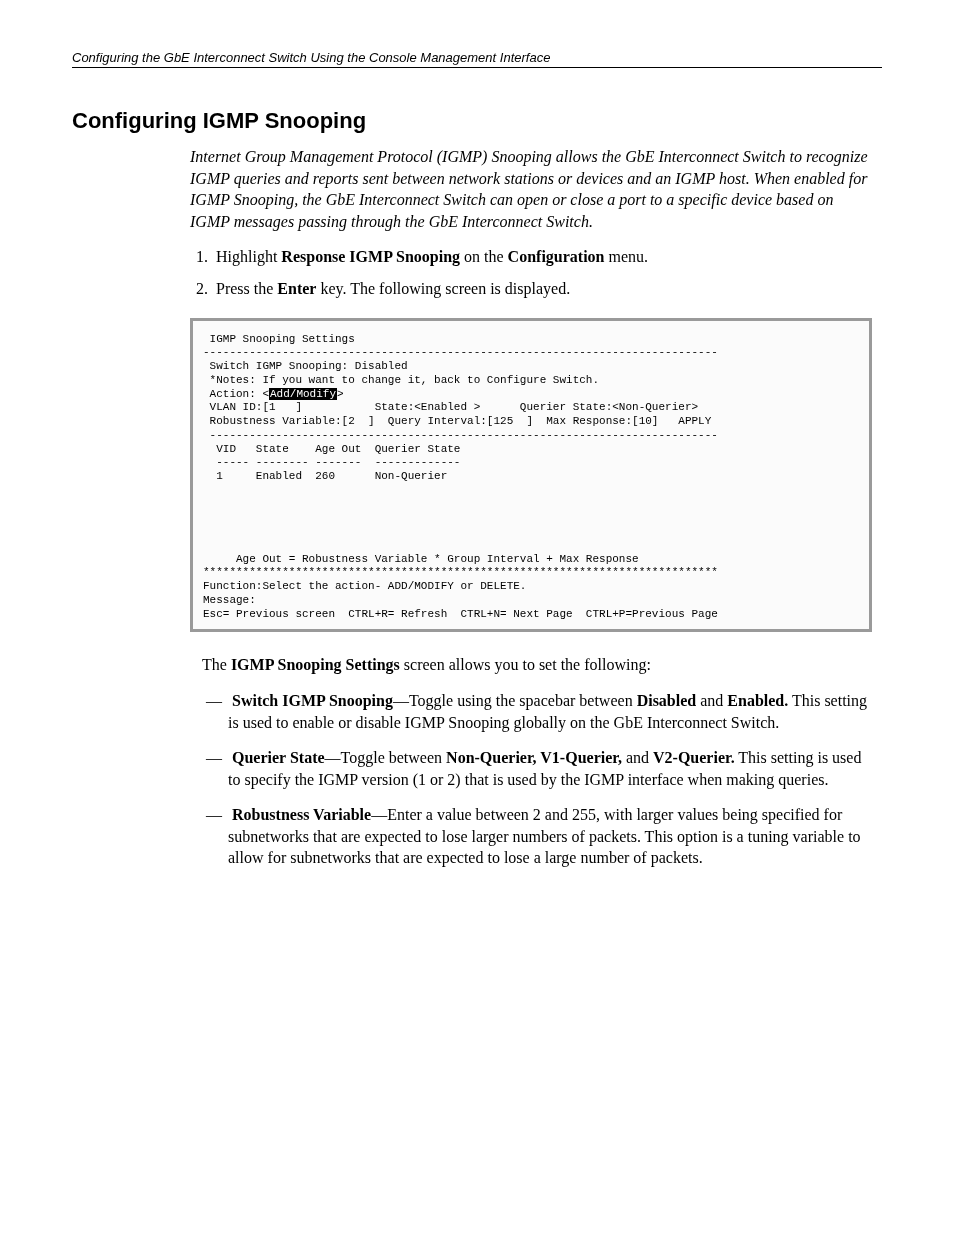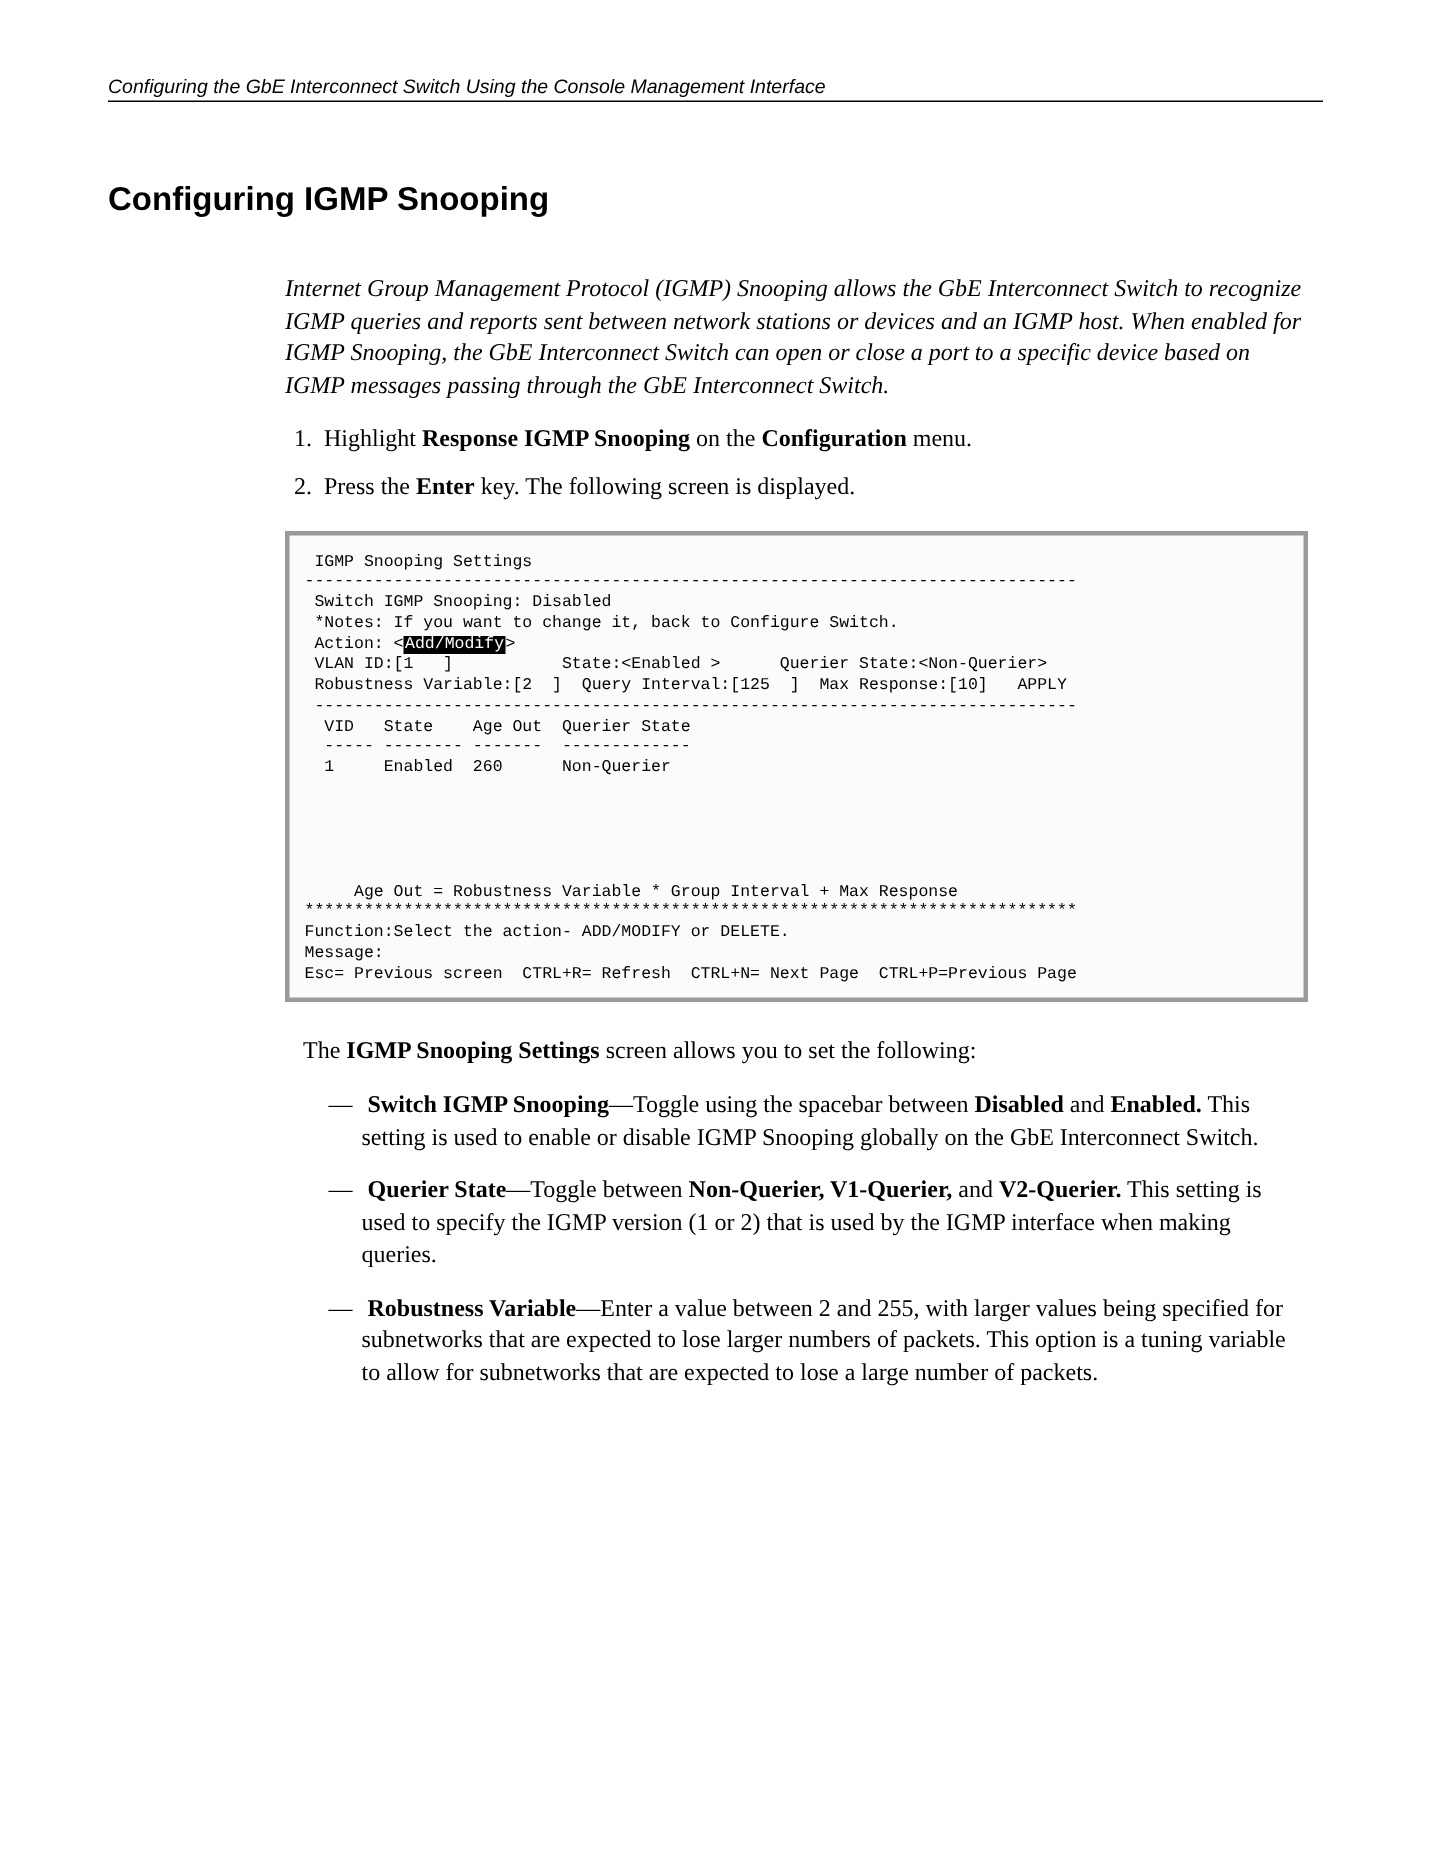--- a/index.html
+++ b/index.html
@@ -15,27 +15,27 @@
     box-sizing: border-box;
     min-height: 1235px;
     position: relative;
   }
   .running-head {
     font-style: italic;
     font-family: Arial, Helvetica, sans-serif;
     font-size: 13px;
     border-bottom: 1.5px solid #000;
     padding-bottom: 2px;
-    margin-bottom: 52px;
+    margin-bottom: 40px;
   }
   h2.section-title {
     font-family: Arial, Helvetica, sans-serif;
     font-weight: bold;
     font-size: 22px;
-    margin: 0 0 36px 0;
+    margin: 0 0 12px 0;
   }
   .body-block {
     margin-left: 118px;
     margin-right: 10px;
     font-size: 16px;
     line-height: 1.35;
   }
   .para { margin: 0 0 14px 0; font-style: italic; }
   ol.steps { margin: 0 0 18px 0; padding-left: 22px; }
   ol.steps li { margin-bottom: 10px; padding-left: 4px; }
@@ -51,21 +51,21 @@
     overflow: hidden;
   }
   .screenshot .hl {
     background: #000;
     color: #fff;
     padding: 0 1px;
   }
   .after-para { margin: 0 0 14px 12px; }
   ul.dashlist {
     list-style: none;
-    margin: 13px;
+    margin: 0;
     padding-left: 38px;
   }
   ul.dashlist li {
     text-indent: -22px;
     padding-left: 0;
     margin-bottom: 14px;
   }
   ul.dashlist li::before {
     content: "—";
     display: inline-block;

